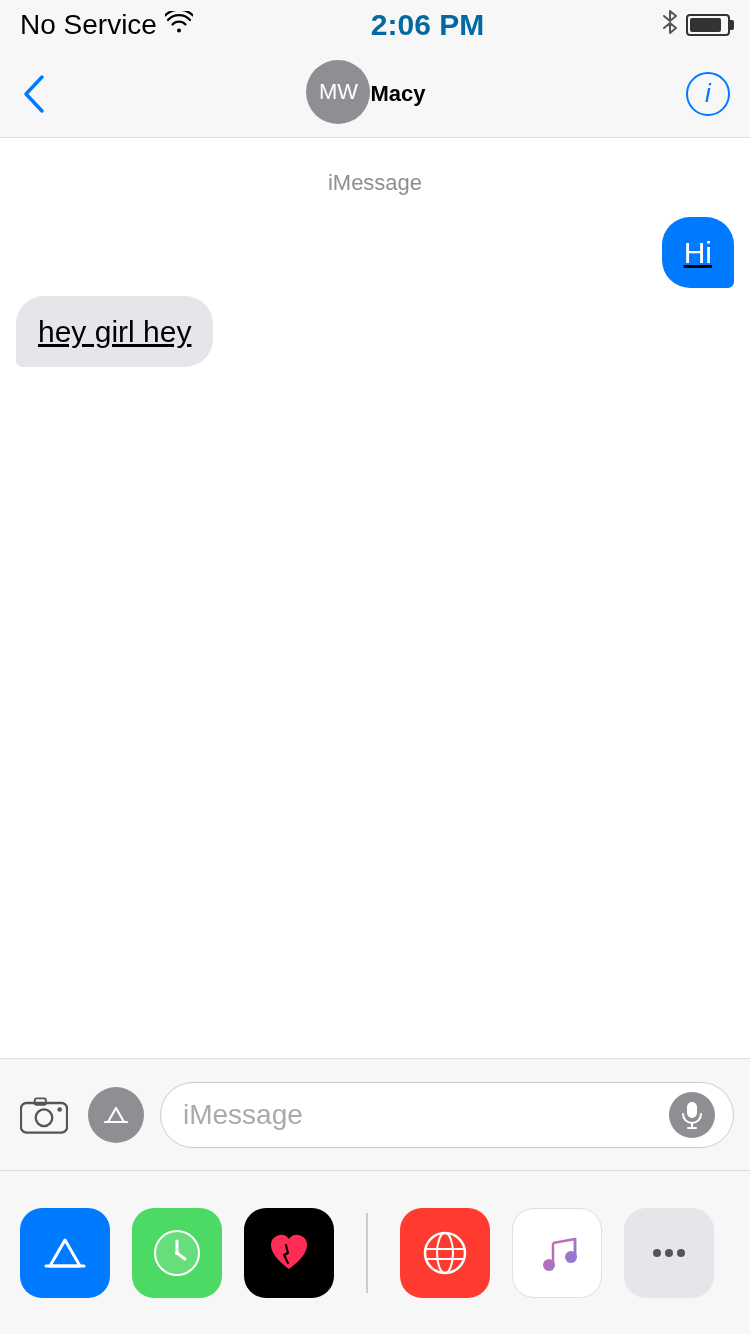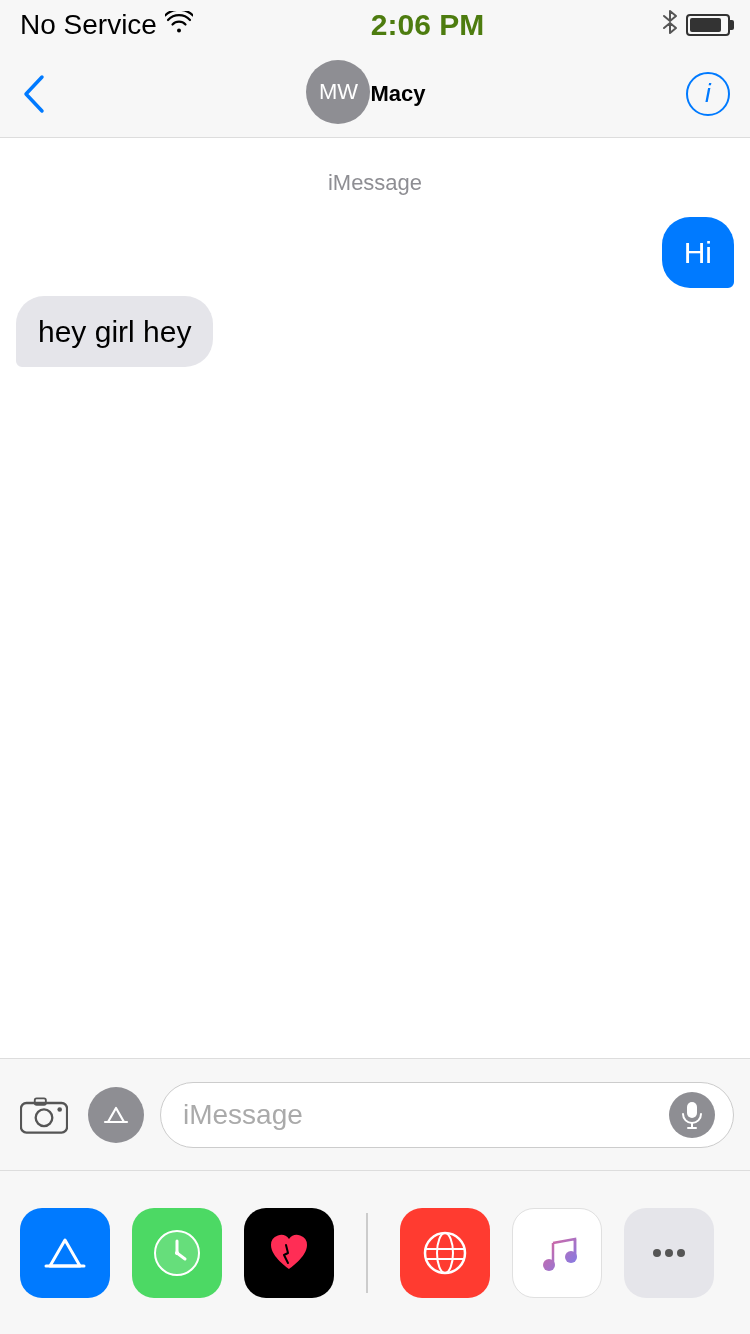--- a/index.html
+++ b/index.html
@@ -29,21 +29,21 @@
       font-size: 28px;
       font-weight: 500;
       color: #000;
     }
     .wifi-icon {
       font-size: 22px;
     }
     .status-center {
       font-size: 30px;
       font-weight: 600;
-      color: #4d7c0f;
+      color: #0369a1;
     }
     .status-right {
       display: flex;
       align-items: center;
       gap: 8px;
     }
     .bluetooth-icon {
       font-size: 22px;
       color: #555;
     }
@@ -141,20 +141,21 @@
     .timestamp-label {
       text-align: center;
       color: #8e8e93;
       font-size: 22px;
       margin: 10px 0 18px;
       line-height: 1.4;
     }
     .message-row {
       display: flex;
       margin-bottom: 8px;
+      text-decoration: underline;
     }
     .message-row.sent {
       justify-content: flex-end;
     }
     .message-row.received {
       justify-content: flex-start;
       align-items: center;
     }
     .bubble {
       max-width: 70%;

